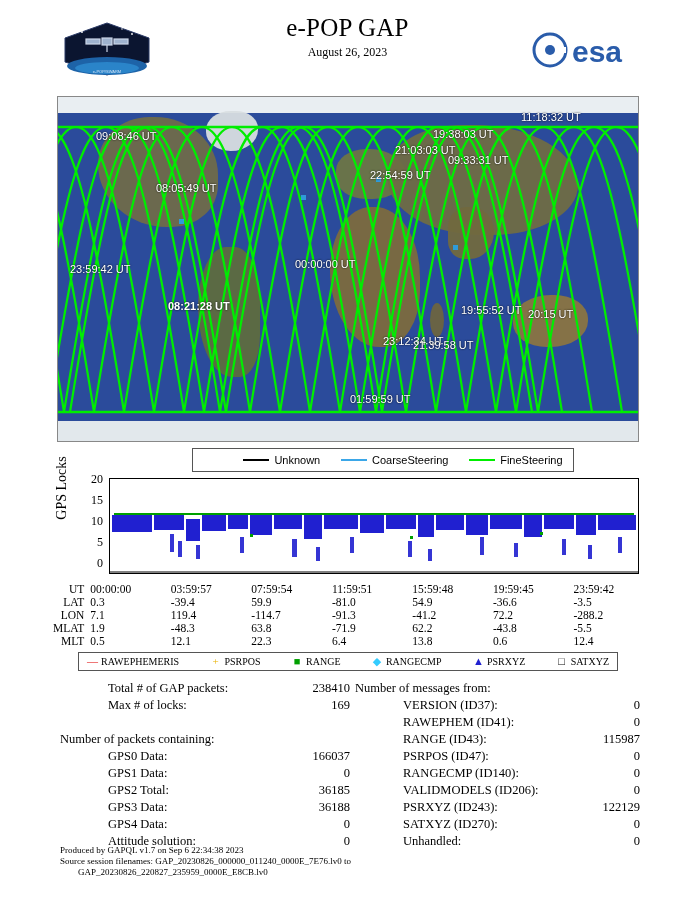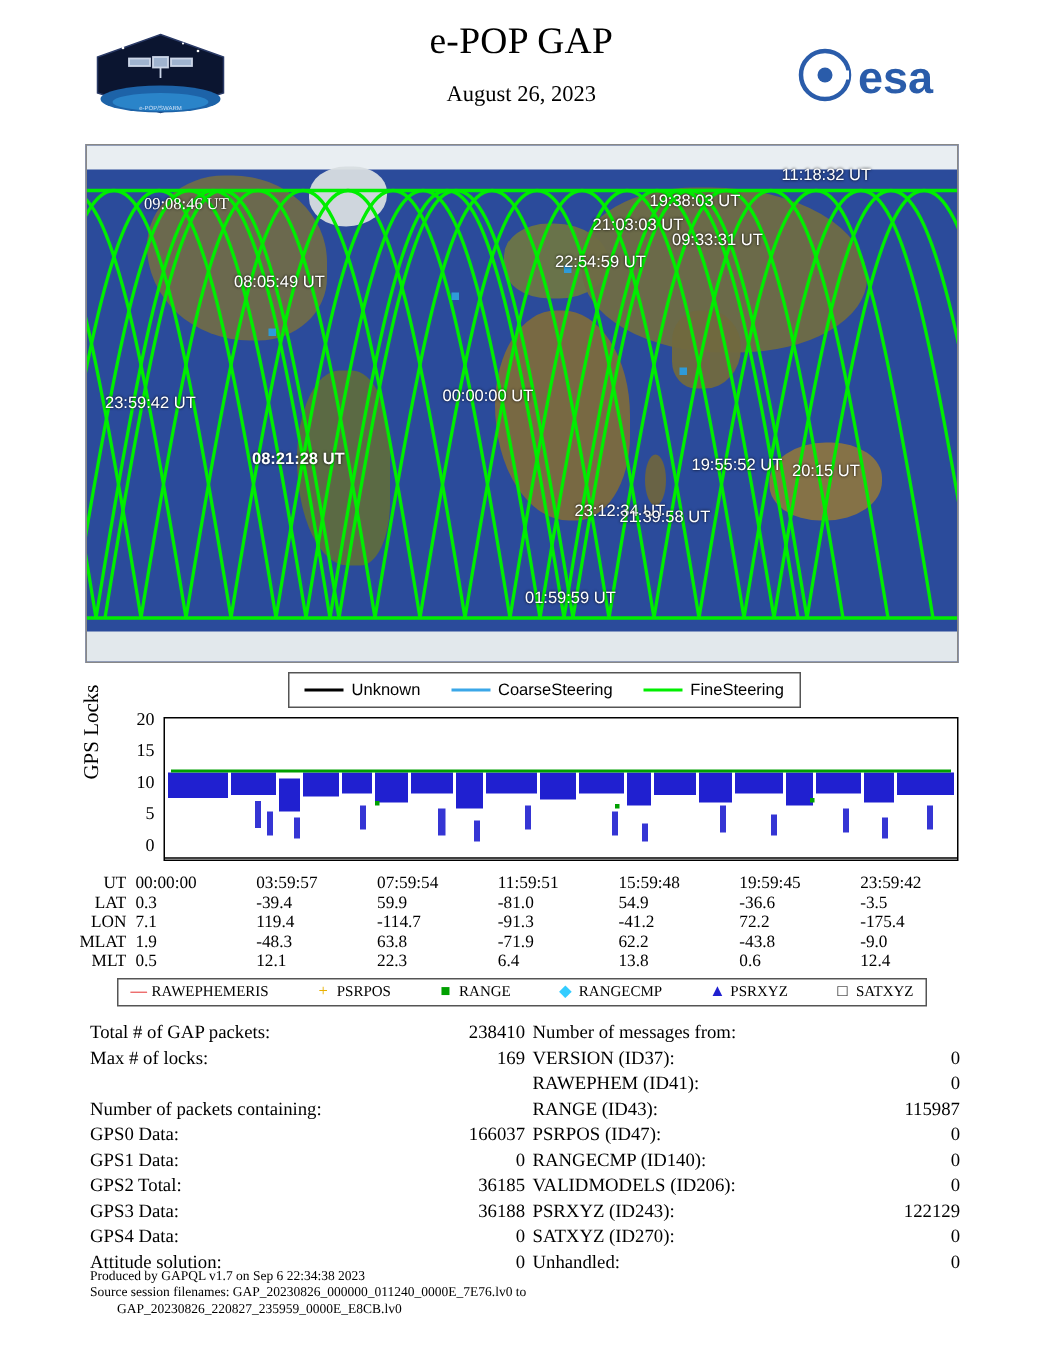--- a/index.html
+++ b/index.html
@@ -31,23 +31,23 @@
     left: 0; right: 0;
     top: 14px;
     text-align: center;
   }
   .title {
     font-size: 25px;
     font-family: "Liberation Serif", serif;
     letter-spacing: 0.2px;
   }
   .subtitle {
-    font-size: 15px;
-    font-family: "Liberation Serif", serif;
-    margin-top: 13px;
+    font-size: 12px;
+    font-family: "Liberation Serif", serif;
+    margin-top: 3px;
   }
   .mission-logo {
     position: absolute;
     left: 62px;
     top: 22px;
     width: 90px;
     height: 54px;
   }
   .esa-logo {
     position: absolute;
@@ -114,20 +114,21 @@
     left: 192px;
     top: 448px;
     width: 340px;
     height: 22px;
     border: 1px solid #555;
     background: #fff;
     display: flex;
     align-items: center;
     justify-content: space-around;
     font-size: 11px;
+    padding-left: 40px;
   }
   .leg-item { display: flex; align-items: center; gap: 5px; }
   .leg-line { display: inline-block; width: 26px; height: 2px; }
 
   
   .plot-wrap {
     position: absolute;
     left: 57px;
     top: 478px;
     width: 580px;
@@ -225,21 +226,21 @@
     position: absolute;
     left: 355px;
     top: 0;
     width: 285px;
   }
   .stat-row {
     display: flex;
     justify-content: space-between;
     line-height: 17px;
   }
-  .stat-row .lbl { white-space: nowrap; }
+  .stat-row .lbl { white-space: nowrap; margin-left: 48px; }
   .stat-row .val { text-align: right; white-space: nowrap; }
   .spacer { height: 17px; }
   .section-head { line-height: 17px; }
 
   
   .footer {
     position: absolute;
     left: 60px;
     top: 845px;
     width: 600px;
@@ -323,21 +324,21 @@
       </g>
       <g fill="#2e9bd8">
         <rect x="121" y="122" width="5" height="5"></rect>
         <rect x="243" y="98" width="5" height="5"></rect>
         <rect x="318" y="80" width="5" height="5"></rect>
         <rect x="395" y="148" width="5" height="5"></rect>
       </g>
     </svg>
 
     <div>
-      <div class="map-label" style="left:38px; top:33px;font-family:Liberation Serif, serif;">09:08:46 UT</div>
+      <div class="map-label" style="left:38px; top:33px;">09:08:46 UT</div>
       <div class="map-label" style="left:463px; top:14px;">11:18:32 UT</div>
       <div class="map-label" style="left:375px; top:31px;">19:38:03 UT</div>
       <div class="map-label" style="left:337px; top:47px;">21:03:03 UT</div>
       <div class="map-label" style="left:390px; top:57px;">09:33:31 UT</div>
       <div class="map-label" style="left:98px; top:85px;">08:05:49 UT</div>
       <div class="map-label" style="left:312px; top:72px;">22:54:59 UT</div>
       <div class="map-label" style="left:12px; top:166px;">23:59:42 UT</div>
       <div class="map-label" style="left:237px; top:161px;">00:00:00 UT</div>
       <div class="map-label" style="left:110px; top:203px;font-weight:bold;">08:21:28 UT</div>
       <div class="map-label" style="left:325px; top:198px;margin-top:40px;">23:12:34 UT</div>
@@ -448,31 +449,31 @@
           <td class="num-cell">-3.5</td>
         </tr>
         <tr>
           <td class="rowlabel">LON</td>
           <td class="num-cell">7.1</td>
           <td class="num-cell">119.4</td>
           <td class="num-cell">-114.7</td>
           <td class="num-cell">-91.3</td>
           <td class="num-cell">-41.2</td>
           <td class="num-cell">72.2</td>
-          <td class="num-cell">-175.4</td>
+          <td class="num-cell">-288.2</td>
         </tr>
         <tr>
           <td class="rowlabel">MLAT</td>
           <td class="num-cell">1.9</td>
           <td class="num-cell">-48.3</td>
           <td class="num-cell">63.8</td>
           <td class="num-cell">-71.9</td>
           <td class="num-cell">62.2</td>
           <td class="num-cell">-43.8</td>
-          <td class="num-cell">-9.0</td>
+          <td class="num-cell">-5.5</td>
         </tr>
         <tr>
           <td class="rowlabel">MLT</td>
           <td class="num-cell">0.5</td>
           <td class="num-cell">12.1</td>
           <td class="num-cell">22.3</td>
           <td class="num-cell">6.4</td>
           <td class="num-cell">13.8</td>
           <td class="num-cell">0.6</td>
           <td class="num-cell">12.4</td>

